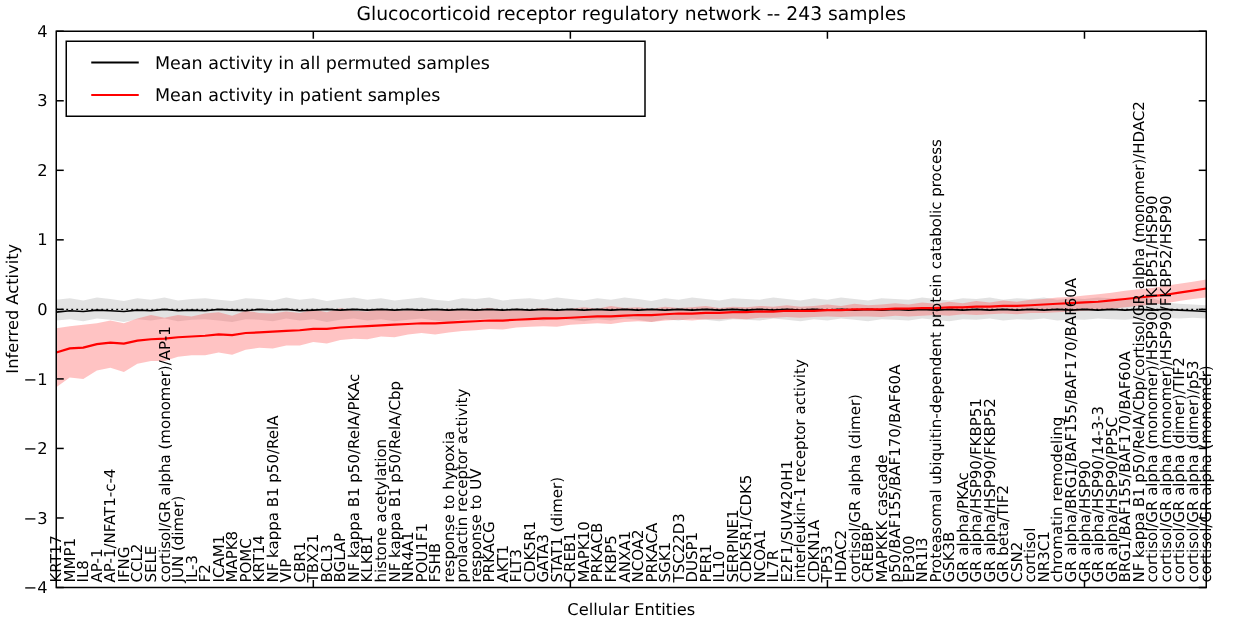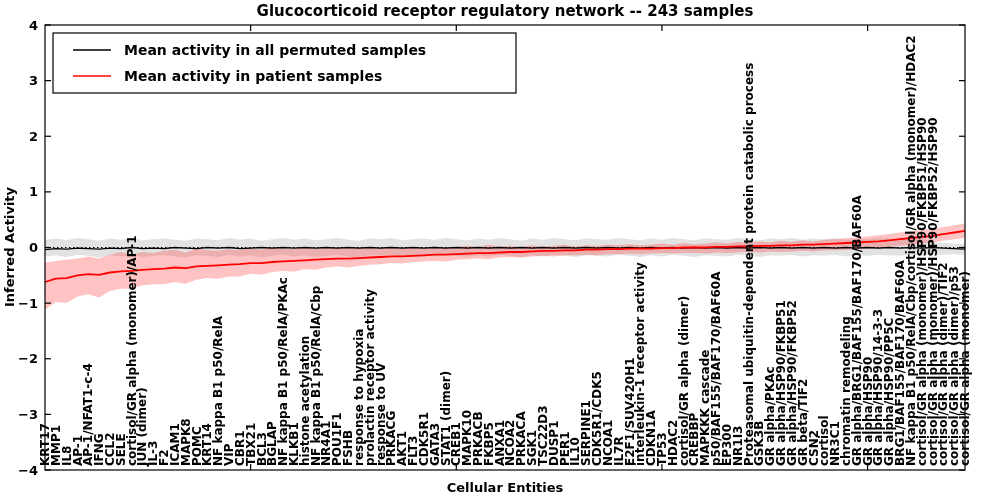--- a/index.html
+++ b/index.html
@@ -1,17 +1,17 @@
 <!DOCTYPE html>
 <html><head>
 <meta charset="utf-8">
 <style>
   html,body{margin:0;padding:0;background:#ffffff;}
   .stage{position:relative;width:1000px;height:500px;background:#ffffff;overflow:hidden;
-         font-family:"DejaVu Sans","Liberation Sans",sans-serif;font-weight:bold;}
+         font-family:"DejaVu Sans","Liberation Sans",sans-serif;}
   svg text{font-family:"DejaVu Sans","Liberation Sans",sans-serif;fill:#000;}
   .title-text{font-size:15px;}
   .axis-label{font-size:13px;}
   .tick-label{font-size:13px;}
   .legend-text{font-size:14px;}
   .legend-box{fill:#ffffff;stroke:#000000;stroke-width:1.2;}
   .entity-label{font-size:12px;}
 </style>
 </head>
 <body>

